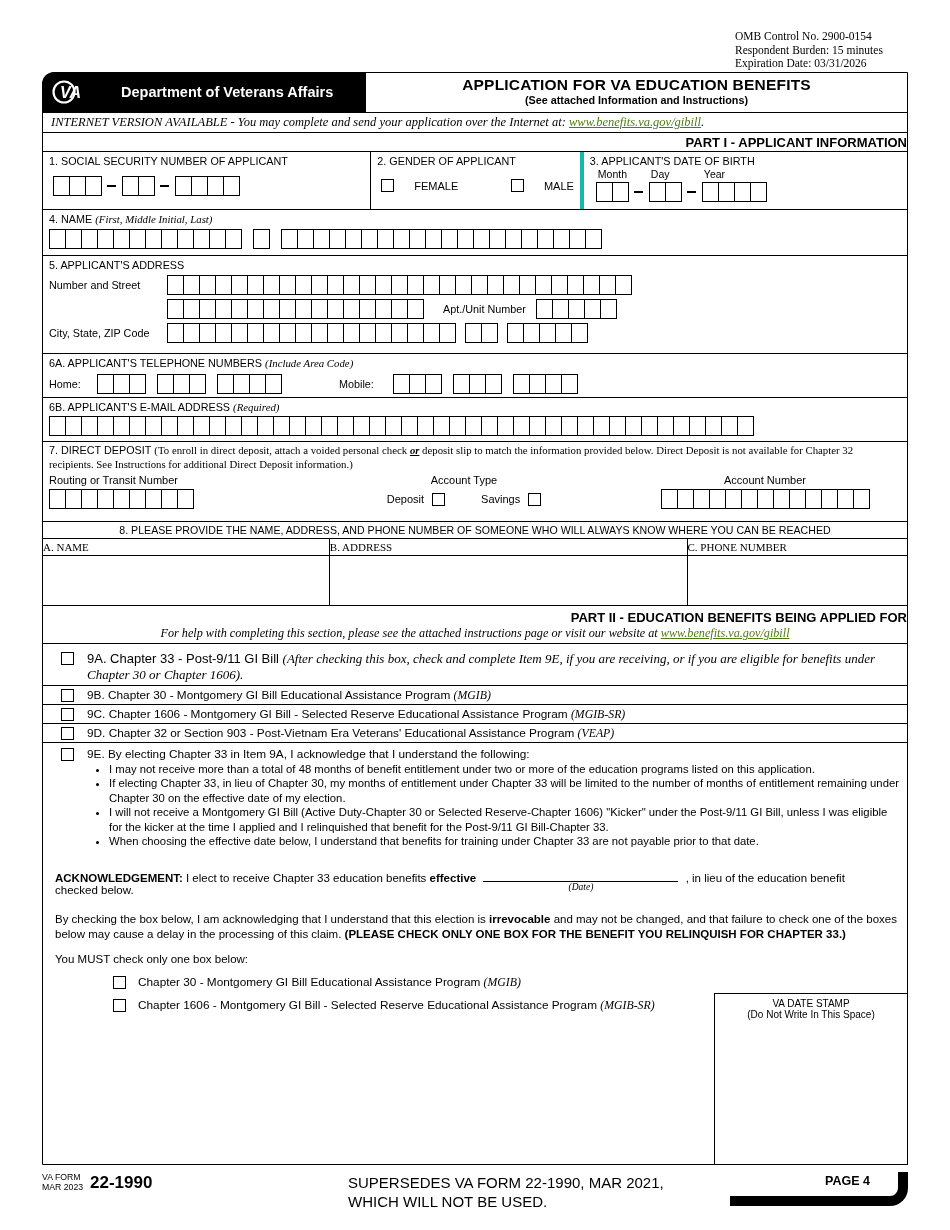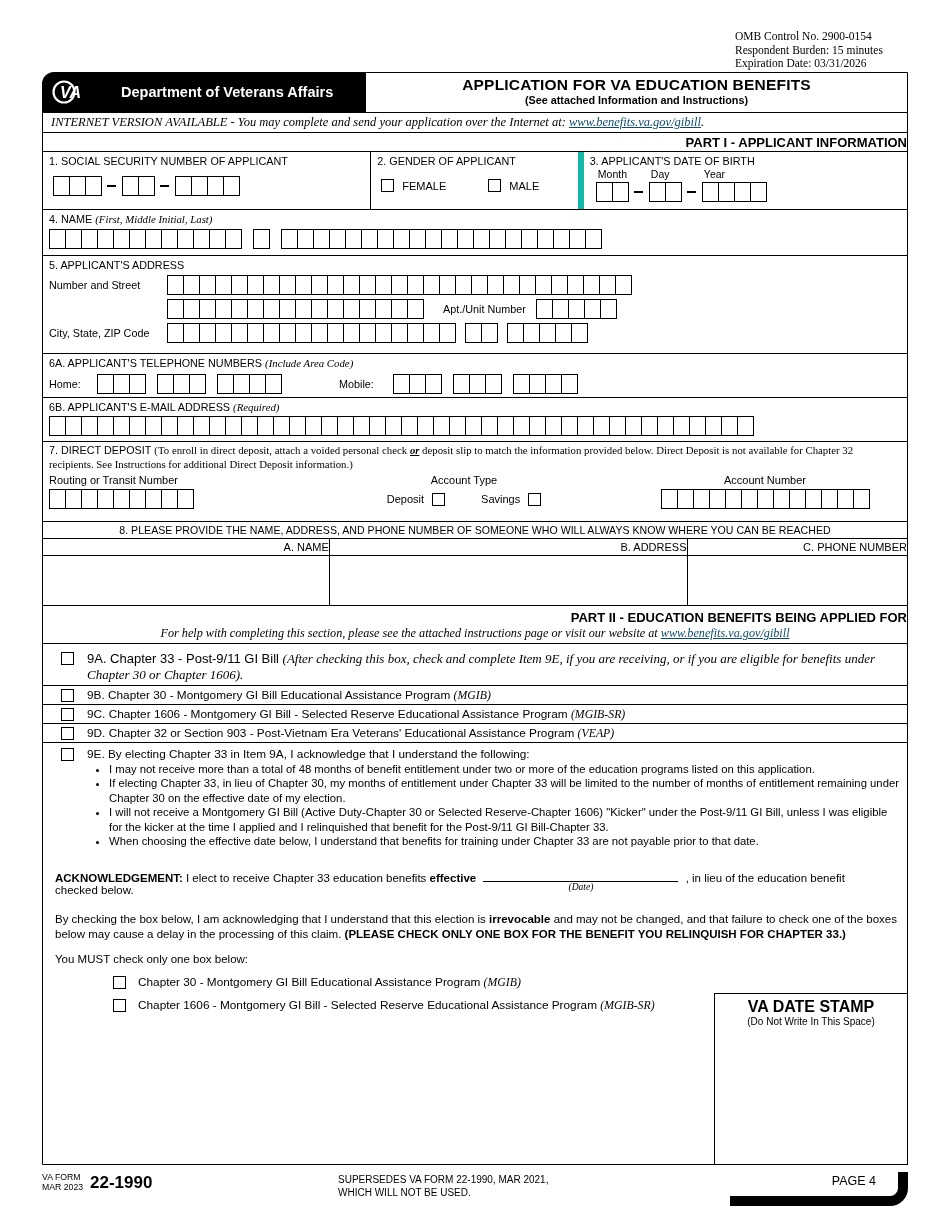--- a/index.html
+++ b/index.html
@@ -16,40 +16,40 @@
 
   
   .hdr { display: flex; height: 40px; border-bottom: 1.5px solid #000; }
   .hdr-left { width: 324px; background: #000; color: #fff; display: flex; align-items: center; gap: 25px; padding-left: 10px; border-top-left-radius: 12px; margin: -1px 0 0 -1px; }
   .agency { font-size: 14.5px; font-weight: bold; }
   .hdr-right { flex: 1; text-align: center; padding-top: 3px; }
   .title { font-size: 15.5px; font-weight: bold; letter-spacing: .2px; }
   .subtitle { font-size: 10.8px; font-weight: bold; }
 
   .internet { height: 20px; font-family: "Liberation Serif", serif; font-style: italic; font-size: 12.5px; padding: 2px 0 0 8px; }
-  a.lnk { color: #0c4a6e; text-decoration: underline; cursor: pointer; }
+  a.lnk { color: #4d7c0f; text-decoration: underline; cursor: pointer; }
 
   .part-title { height: 19px; text-align: right; font-weight: bold; font-size: 13px; padding-top: 2px; }
 
   .lbl { font-size: 10.8px; }
   .hint { font-family: "Liberation Serif", serif; font-style: italic; font-size: 10.8px; }
 
   .cellgroup { display: inline-block; vertical-align: middle; white-space: nowrap; font-size: 0; }
   .cell { display: inline-block; width: 17px; height: 20px; border: 1px solid #000; margin-right: -1px; background: #fff; vertical-align: middle; }
   .dash { display: inline-block; width: 9px; height: 2px; background: #000; margin: 0 6px; vertical-align: middle; }
   .cb { display: inline-block; width: 13px; height: 13px; border: 1px solid #000; background: #fff; vertical-align: middle; flex: none; }
 
   
   .cols3 { display: flex; height: 58px; }
   .cols3 > div { padding: 3px 6px; }
   .c-ssn { width: 38%; border-right: 1px solid #000; }
-  .c-gender { width: 24.6%; border-right: 6px solid #14b8a6; }
+  .c-gender { width: 24.6%; border-right: 4px solid #14b8a6; }
   .c-dob { flex: 1; }
   .ssn-boxes, .gender-opts { margin-top: 9px; padding-left: 4px; }
-  .gender-opts { display: flex; align-items: center; gap: 8px; font-size: 11px; margin-top: 12px; }
+  .gender-opts { display: flex; align-items: center; gap: 20px; font-size: 11px; margin-top: 12px; }
   .gender-opts .gap { width: 26px; }
   .dobgrid { display: flex; align-items: flex-end; margin-top: 1px; padding-left: 6px; }
   .dcol { text-align: center; }
   .dcol .dlab { font-size: 10.5px; margin-bottom: 2px; text-align: left; padding-left: 2px; }
   .dobgrid .dash { margin-bottom: 9px; }
 
   .namerow { height: 46px; padding: 3px 6px; }
   .namerow .groups { margin-top: 4px; }
   .namerow .cellgroup { margin-right: 12px; }
 
@@ -75,21 +75,21 @@
   .dd .ddor { font-family: "Liberation Serif", serif; font-weight: bold; font-style: italic; text-decoration: underline; }
   .ddcols { display: flex; margin-top: 3px; font-size: 11px; }
   .ddc1 { width: 250px; } .ddc2 { width: 330px; text-align: center; } .ddc3 { flex: 1; text-align: center; }
   .ddvals { display: flex; margin-top: 3px; align-items: center; }
   .ddvals .v2 { width: 330px; display: flex; justify-content: center; align-items: center; gap: 8px; font-size: 11px; }
   .ddvals .v2 .sp { width: 20px; }
   .ddvals .v1 { width: 250px; } .ddvals .v3 { flex: 1; text-align: center; }
 
   .sec8hdr { height: 17px; text-align: center; font-size: 10.6px; padding-top: 2px; }
 
-  .contact-hdr { display: flex; height: 17px; text-align: right; font-size: 11px; }
+  .contact-hdr { display: flex; height: 17px; text-align: left; font-size: 11px; font-family: Liberation Serif, serif; }
   .contact-empty { display: flex; height: 50px; }
   .cc1 { width: 33.2%; border-right: 1px solid #000; }
   .cc2 { width: 41.4%; border-right: 1px solid #000; }
   .cc3 { flex: 1; }
   .contact-hdr > div { padding-top: 2px; }
 
   .p2hdr { height: 38px; text-align: center; padding-top: 2px; }
   .p2hdr .helpline { font-family: "Liberation Serif", serif; font-style: italic; font-size: 12.2px; margin-top: 1px; }
 
   .item { display: flex; align-items: flex-start; padding: 3px 8px 0 18px; font-size: 11.8px; }
@@ -104,31 +104,31 @@
 
   .ackblock { padding: 14px 12px 0 12px; font-size: 11.5px; }
   .blank { display: inline-block; width: 195px; border-bottom: 1px solid #000; height: 13px; position: relative; vertical-align: baseline; margin: 0 4px; }
   .blank .datehint { position: absolute; top: 13px; left: 0; width: 100%; text-align: center; font-family: "Liberation Serif", serif; font-style: italic; font-size: 9.5px; }
   .irrev { margin-top: 16px; width: 855px; line-height: 1.28; }
   .must { margin-top: 12px; }
   .opts { margin: 10px 0 0 58px; }
   .opt { display: flex; align-items: center; gap: 12px; font-size: 11.8px; margin-bottom: 8px; }
 
   .datestamp { position: absolute; right: -1px; bottom: -1px; width: 194px; height: 172px; border: 1px solid #000; background: #fff; text-align: center; padding-top: 4px; }
-  .datestamp .dstitle { font-weight: bold; font-size: 16px; }
+  .datestamp .dstitle { font-weight: normal; font-size: 10px; }
   .datestamp .dsnote { font-size: 10px; }
 
   
   .footer { position: absolute; left: 42px; top: 1172px; width: 866px; display: flex; align-items: flex-start; }
   .f-left { display: flex; align-items: flex-start; gap: 7px; }
   .f-form { font-size: 8.7px; line-height: 1.15; }
   .f-num { font-size: 17px; font-weight: bold; margin-top: 1px; }
-  .f-center { position: absolute; left: 296px; top: 2px; font-size: 10px; line-height: 1.25; }
+  .f-center { position: absolute; left: 306px; top: 2px; font-size: 15px; line-height: 1.25; }
   .corner { position: absolute; right: 42px; bottom: 24px; width: 178px; height: 34px; border-right: 10px solid #000; border-bottom: 10px solid #000; border-bottom-right-radius: 18px; }
-  .corner .pg { position: absolute; top: 2px; right: 22px; font-weight: normal; font-size: 12.5px; text-align: center; }
+  .corner .pg { position: absolute; top: 2px; right: 28px; font-weight: bold; font-size: 12.5px; text-align: center; }
 
   .b { font-weight: bold; }
   .it { font-family: "Liberation Serif", serif; font-style: italic; }
 </style>
 </head>
 <body>
 
 <div class="page">
 
   <div class="omb">

